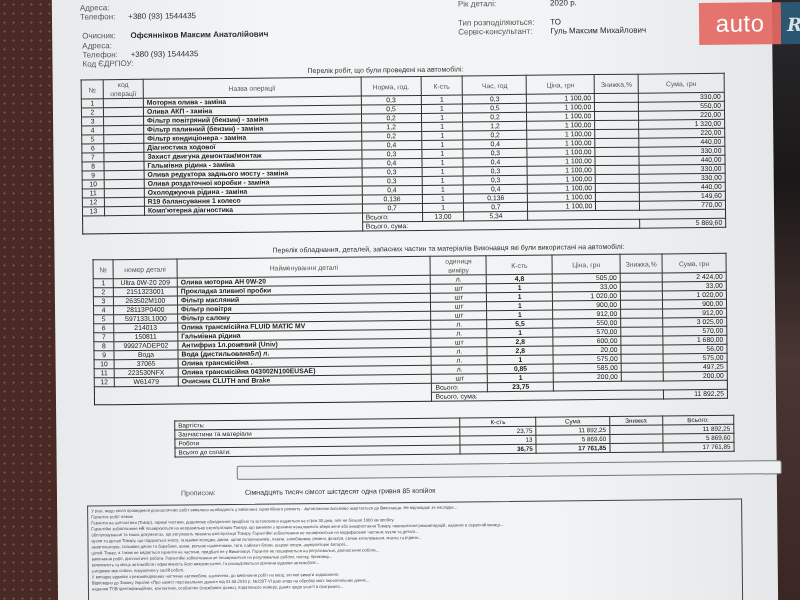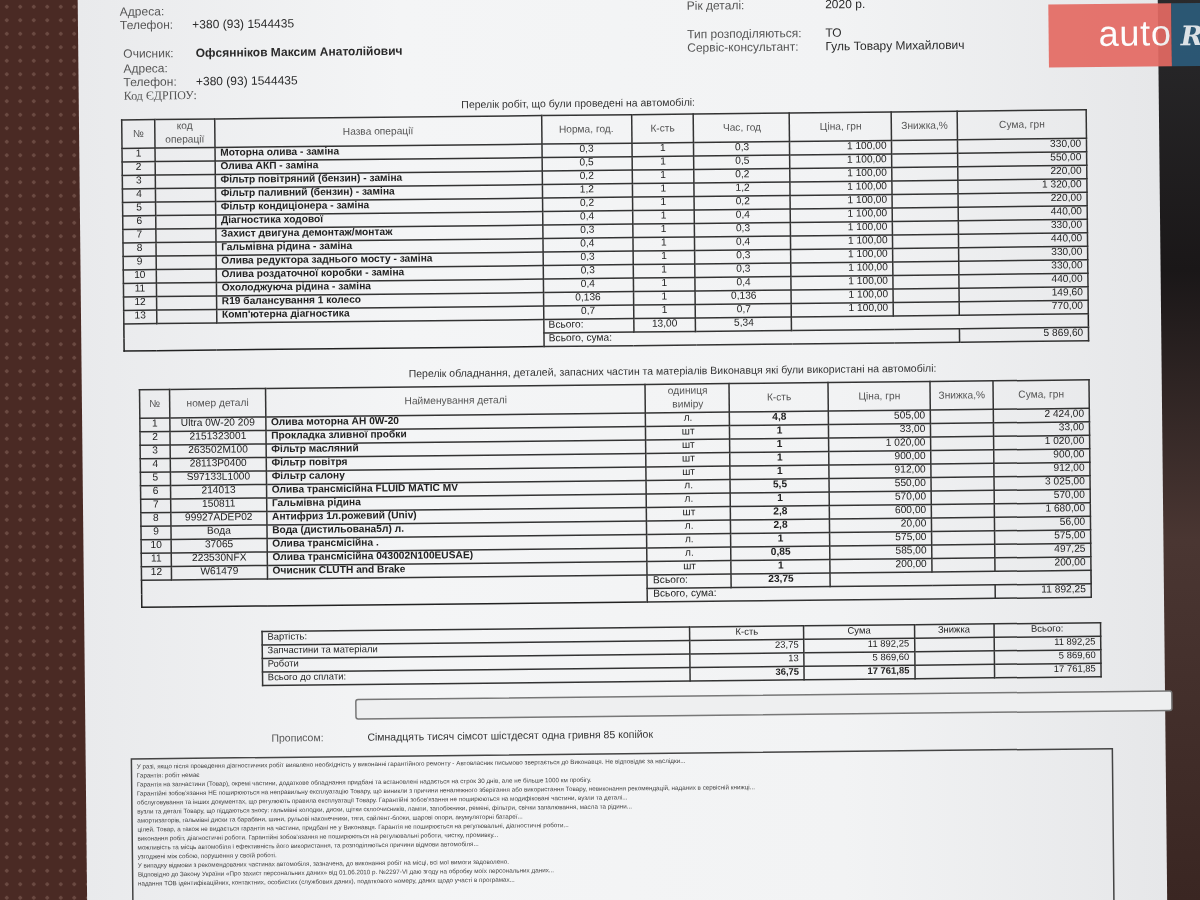--- a/index.html
+++ b/index.html
@@ -62,21 +62,21 @@
     font-size: 4.2px; line-height: 6px; color: #444; overflow: hidden;
   }
   .sign-bar {
     position: absolute; left: 180px; top: 470px; width: 545px; height: 14px;
     border: 1px solid #777; border-radius: 2px; background: #eeeff0;
   }
 
   .logo { position: absolute; left: 647px; top: 12px; height: 42px; display: flex; }
   .logo .auto {
     width: 82px; height: 42px; background: #e46a63; color: #fff;
-    font-size: 24px; line-height: 42px; text-align: right; letter-spacing: 0.5px;
+    font-size: 24px; line-height: 42px; text-align: center; letter-spacing: 0.5px;
     opacity: 0.92;
   }
   .logo .ria {
     width: 58px; height: 42px; background: #2c5a78; color: #e8eef2;
     position: relative; opacity: 0.94;
   }
   .logo .ria .t { position: absolute; left: 6px; top: 12px; font-family: "DejaVu Serif", serif; font-weight: bold; font-size: 18px; font-style: italic; }
 </style>
 </head>
 <body>
@@ -99,34 +99,34 @@
       <span class="val" style="font-weight:bold;">Офсянніков Максим Анатолійович</span>
     </div>
     <div class="hdr" style="left:30px; top:44px;">
       <span class="lbl">Адреса:</span>
     </div>
     <div class="hdr" style="left:30px; top:53px;">
       <span class="lbl">Телефон:</span>
       <span class="val">+380 (93) 1544435</span>
     </div>
     <div class="hdr" style="left:30px; top:62px;">
-      <span class="lbl" style="width:auto;font-family:Liberation Serif, serif;">Код ЄДРПОУ:</span>
+      <span class="lbl" style="width:auto;">Код ЄДРПОУ:</span>
     </div>
 
     <div class="hdr" style="left:406px; top:6px;">
       <span class="lbl" style="width:90px;">Рік деталі:</span>
       <span class="val">2020 р.</span>
     </div>
     <div class="hdr" style="left:406px; top:25px;">
       <span class="lbl" style="width:90px;">Тип розподіляються:</span>
       <span class="val">ТО</span>
     </div>
     <div class="hdr" style="left:406px; top:34px;">
       <span class="lbl" style="width:90px;">Сервіс-консультант:</span>
-      <span class="val">Гуль Товару Михайлович</span>
+      <span class="val">Гуль Максим Михайлович</span>
     </div>
 
     <div class="caption" style="left:255px; top:72px;">Перелік робіт, що були проведені на автомобілі:</div>
     <table class="grid" style="left:28px; top:82px; width:644px;">
       <colgroup>
         <col style="width:22px">
           <col style="width:40px">
           <col style="width:218px">
           <col style="width:60px">
         <col style="width:42px">

